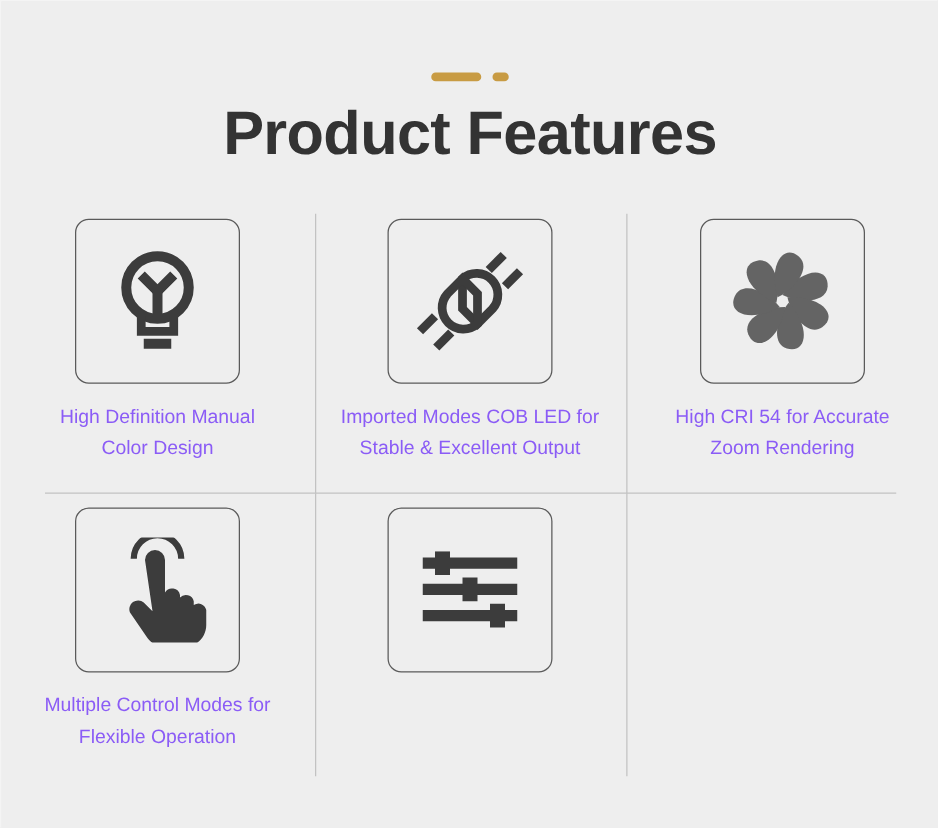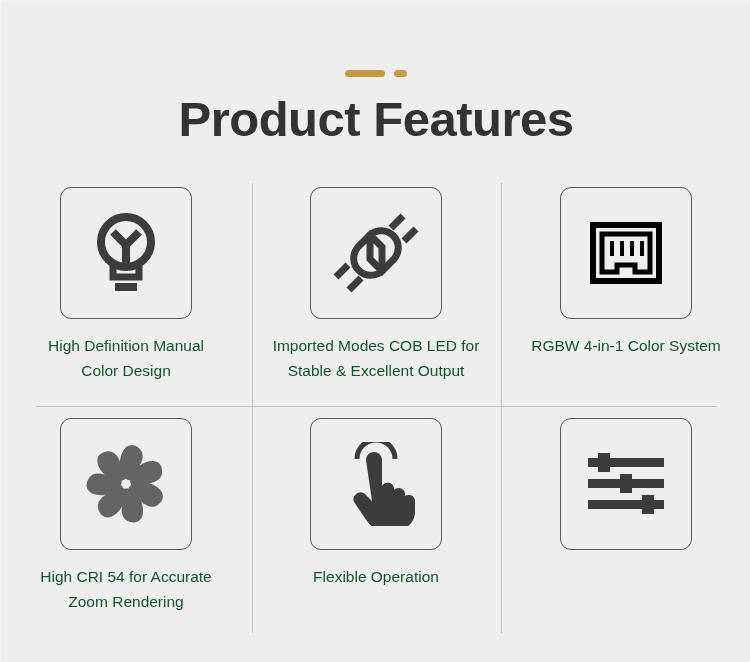--- a/index.html
+++ b/index.html
@@ -17,21 +17,20 @@
     box-sizing: border-box;
     border-top: 1px solid #f4f4f4;
     border-left: 1px solid #f4f4f4;
   }
 
   .page {
     position: relative;
     width: 750px;
     height: 592px;
     background: #eeeeee;
-    margin-top: 12px;
   }
 
   
   .header {
     position: absolute;
     top: 0;
     left: 0;
     width: 750px;
     text-align: center;
   }
@@ -92,21 +91,21 @@
     align-items: center;
     justify-content: center;
     box-sizing: border-box;
   }
   .caption {
     margin-top: 14px;
     width: 236px;
     text-align: center;
     font-size: 15.5px;
     line-height: 25px;
-    color: #14532d;
+    color: #8b5cf6;
   }
 
   
   .divider {
     position: absolute;
     background: #c2c2c2;
   }
   .v-div-1 { left: 251px; top: 170px; width: 1px; height: 224px; }
   .v-div-2 { left: 500px; top: 170px; width: 1px; height: 224px; }
   .v-div-3 { left: 251px; top: 394px; width: 1px; height: 226px; }
@@ -174,40 +173,20 @@
             </g>
           </svg>
         </span>
       </div>
       <div class="caption">
         <div>Imported Modes COB LED for</div>
         <div>Stable &amp; Excellent Output</div>
       </div>
     </div>
 
-    <div class="cell">
-      <div class="icon-box">
-        <span>
-          <svg width="72" height="62" viewBox="0 0 72 62">
-            <rect x="3" y="3" width="66" height="56" fill="none" stroke="#000000" stroke-width="6"></rect>
-            <path d="M12 12 L60 12 L60 50 L45 50 L45 43 L27 43 L27 50 L12 50 Z" fill="none" stroke="#000000" stroke-width="5"></path>
-            <g fill="#000000">
-              <rect x="20" y="19" width="4" height="15"></rect>
-              <rect x="30" y="19" width="4" height="15"></rect>
-              <rect x="40" y="19" width="4" height="15"></rect>
-              <rect x="50" y="19" width="4" height="15"></rect>
-            </g>
-          </svg>
-        </span>
-      </div>
-      <div class="caption">
-        <div>RGBW 4-in-1 Color System</div>
-        <div></div>
-      </div>
-    </div>
 
     <div class="cell">
       <div class="icon-box">
         <span>
           <svg width="84" height="84" viewBox="0 0 100 100">
             <g fill="#646464">
               <g transform="translate(50,50)">
                 <g>
                   <path d="M0,-6 C18,-32 44,-34 43,-14 C42,2 16,2 0,-6 Z"></path>
                 </g>
@@ -258,20 +237,21 @@
                      l-12 0
                      c-8 0 -13 -3 -17 -9
                      l-13 -19
                      a7 7 0 0 1 11 -8
                      l7 7
                      z" fill="#3c3c3c"></path>
           </svg>
         </span>
       </div>
       <div class="caption">
+        <div>Multiple Control Modes for</div>
         <div>Flexible Operation</div>
       </div>
     </div>
 
     <div class="cell">
       <div class="icon-box">
         <span>
           <svg width="76" height="62" viewBox="0 0 76 62">
             <g fill="#3c3c3c">
               <rect x="0" y="5" width="76" height="9"></rect>

